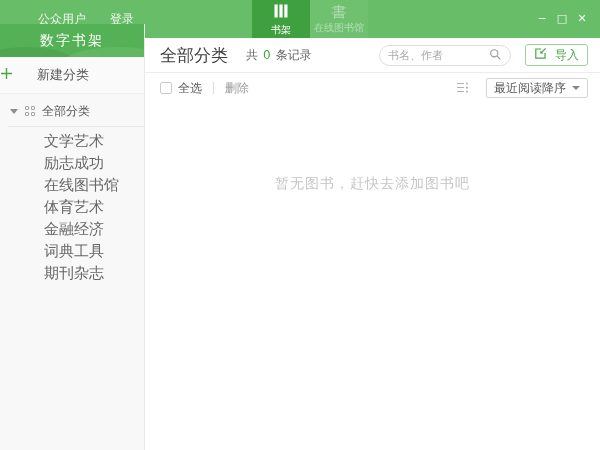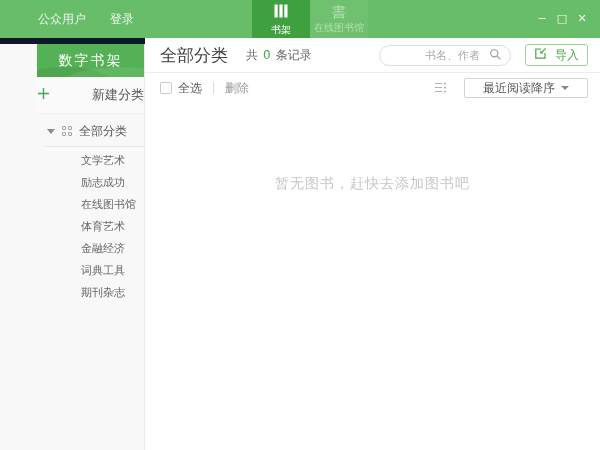--- a/index.html
+++ b/index.html
@@ -1,66 +1,66 @@
 <!DOCTYPE html>
 <html><head>
 <meta charset="utf-8">
 <style>
   * { margin:0; padding:0; box-sizing:border-box; }
   html,body { width:600px; height:450px; }
   body { font-family:"DejaVu Sans","Liberation Sans",sans-serif; background:#fff; overflow:hidden; }
-  .window { position:relative; width:600px; height:450px; background:#0f172a; overflow:hidden; }
+  .window { position:relative; width:600px; height:450px; background:#7dd3fc; overflow:hidden; }
 
   
   .topbar { position:absolute; left:0; top:0; right:0; height:38px; background:#68bd68; }
   .topbar-left { position:absolute; left:38px; top:0; height:38px; display:flex; align-items:center; gap:24px; }
   .topbar-link { color:#eef8ee; font-size:12px; cursor:pointer; }
   .tabs { position:absolute; left:252px; top:0; height:38px; display:flex; }
   .tab { width:58px; height:38px; display:flex; flex-direction:column; align-items:center; justify-content:center; gap:2px; cursor:pointer; }
   .tab.active { background:#3fa03f; }
   .tab.inactive { background:#6fc16f; }
   .tab-label { font-size:10px; color:#fff; line-height:11px; white-space:nowrap; }
   .tab.inactive .tab-label, .tab.inactive .tab-glyph { color:rgba(255,255,255,0.45); }
   .tab-glyph { font-size:15px; line-height:15px; }
   .win-controls { position:absolute; right:8px; top:0; height:38px; display:flex; align-items:center; }
   .win-btn { width:20px; text-align:center; color:rgba(255,255,255,0.92); font-size:11px; cursor:pointer; line-height:38px; }
 
   
-  .sidebar { position:absolute; left:0; top:44px; bottom:0; width:145px; background:#f8f8f8; border-right:1px solid #e9e9e9;padding-left:37px; }
+  .sidebar { position:absolute; left:0; top:24px; bottom:0; width:145px; background:#f8f8f8; border-right:1px solid #e9e9e9; }
   .sidebar-header { position:relative; height:33px; background:#55b155; display:flex; align-items:center; justify-content:center; overflow:hidden; }
   .sidebar-header-title { color:#fff; font-size:14px; letter-spacing:2px; position:relative; z-index:2; }
   .wave1,.wave2 { position:absolute; border-radius:50%; background:rgba(0,0,0,0.06); z-index:1; }
   .wave1 { width:90px; height:26px; left:-18px; bottom:-16px; }
   .wave2 { width:110px; height:30px; right:-30px; bottom:-20px; background:rgba(255,255,255,0.08); }
-  .new-category { height:37px; display:flex; align-items:center; justify-content:space-between; gap:14px; color:#555; font-size:13px; border-bottom:1px solid #efefef; cursor:pointer; background:#fafafa; }
+  .new-category { height:37px; display:flex; align-items:center; justify-content:flex-start; gap:24px; color:#555; font-size:13px; border-bottom:1px solid #efefef; cursor:pointer; background:#fafafa; }
   .tree { padding-top:6px; }
   .tree-root-row { height:22px; display:flex; align-items:center; padding-left:10px; gap:7px; font-size:12px; color:#555; cursor:pointer; }
   .caret-down { width:0; height:0; border-left:4px solid transparent; border-right:4px solid transparent; border-top:5px solid #8c8c8c; }
   .grid-icon { display:grid; grid-template-columns:4px 4px; grid-template-rows:4px 4px; gap:2px; }
   .grid-icon span { border:1px solid #9aa79a; border-radius:1px; background:#f8f8f8; }
   .tree-sep { height:1px; background:#e7e7e7; margin:4px 0 3px 8px; }
-  .tree-item { height:22px; line-height:22px; padding-left:44px; font-size:11px; color:#666; cursor:pointer; white-space:nowrap; }
+  .tree-item { height:22px; line-height:22px; padding-left:44px; font-size:15px; color:#666; cursor:pointer; white-space:nowrap; }
 
   
   .main { position:absolute; left:145px; top:38px; right:0; bottom:0; background:#fff; }
   .main-header { height:35px; display:flex; align-items:center; padding:0 8px 0 15px; border-bottom:1px solid #ececec; }
   .page-title { font-size:17px; color:#404040; }
   .record-count { margin-left:18px; font-size:12px; color:#666; display:flex; align-items:baseline; gap:5px; }
   .count-value { color:#47a747; }
   .spacer { flex:1; }
   .search-box { width:132px; height:21px; border:1px solid #ddd; border-radius:11px; display:flex; align-items:center; padding:0 8px; background:#fff; }
-  .search-input { border:none; outline:none; flex:1; min-width:0; font-size:11px; color:#333; background:transparent; font-family:inherit;margin-left:37px; }
+  .search-input { border:none; outline:none; flex:1; min-width:0; font-size:11px; color:#333; background:transparent; font-family:inherit; }
   .search-input::placeholder { color:#a9a9a9; }
   .import-btn { margin-left:14px; margin-right:4px; height:22px; padding:0 8px; border:1px solid #9bd49b; border-radius:3px; background:#fff; color:#47a747; font-size:12px; display:flex; align-items:center; gap:8px; cursor:pointer; }
   .toolbar { height:30px; display:flex; align-items:center; padding:0 12px 0 15px; }
   .checkbox { width:12px; height:12px; border:1px solid #ccc; border-radius:2px; background:#fff; cursor:pointer; }
   .select-all-label { margin-left:6px; font-size:12px; color:#555; cursor:pointer; }
   .toolbar-divider { width:1px; height:12px; background:#ddd; margin:0 11px; }
   .delete-label { font-size:12px; color:#999; cursor:pointer; }
-  .sort-dropdown { margin-left:15px; height:20px; border:1px solid #d5d5d5; border-radius:2px; background:#fff; display:flex; align-items:center; padding:0 18px; gap:6px; font-size:12px; color:#555; cursor:pointer; white-space:nowrap; }
+  .sort-dropdown { margin-left:15px; height:20px; border:1px solid #d5d5d5; border-radius:2px; background:#fff; display:flex; align-items:center; padding:0 7px; gap:6px; font-size:12px; color:#555; cursor:pointer; white-space:nowrap; }
   .dd-caret { width:0; height:0; border-left:4px solid transparent; border-right:4px solid transparent; border-top:4px solid #888; }
   .empty-state { margin-top:72px; text-align:center; font-size:14px; color:#c6c6c6; letter-spacing:1px; }
 </style>
 </head>
 <body>
 
 <div class="window">
 
   <div class="topbar">
     <div class="topbar-left">

